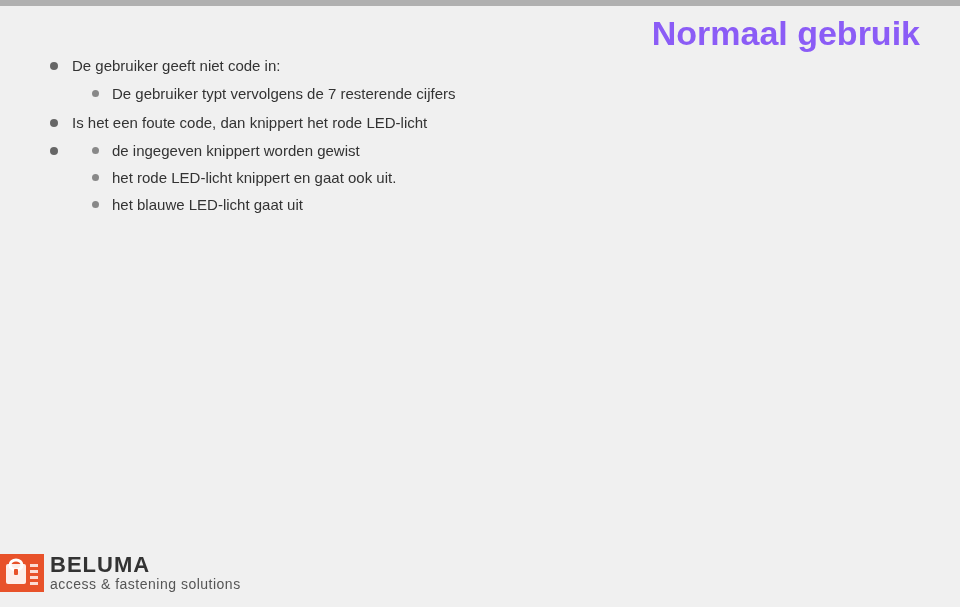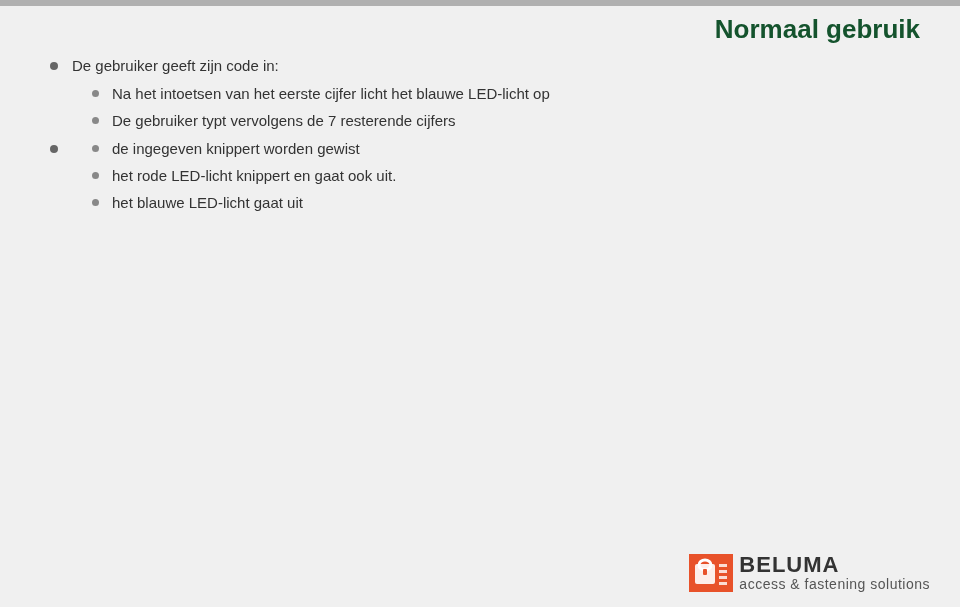--- a/index.html
+++ b/index.html
@@ -27,22 +27,22 @@
       position: absolute;
       top: 0;
       left: 0;
     }
 
     
     .page-title {
       position: absolute;
       top: 14px;
       right: 40px;
-      color: #14532d;
-      font-size: 26px;
+      color: #8b5cf6;
+      font-size: 34px;
       font-weight: bold;
     }
 
     
     .content {
       position: absolute;
       top: 55px;
       left: 50px;
       right: 50px;
       bottom: 60px;
@@ -101,21 +101,20 @@
 
     
     .footer {
       position: absolute;
       bottom: 0;
       left: 0;
       right: 0;
       height: 68px;
       display: flex;
       align-items: center;
-      justify-content: flex-end;
       padding-right: 30px;
       background: #f0f0f0;
     }
 
     
     .logo-area {
       display: flex;
       align-items: center;
       gap: 10px;
     }
@@ -153,32 +152,32 @@
 <body>
 
 <div class="top-bar"></div>
 
 <h1 class="page-title">Normaal gebruik</h1>
 
 <div class="content">
   <ul class="bullet-list">
 
     <li>
-      <span>De gebruiker geeft zijn code in:</span>
+      <span>De gebruiker geeft niet code in:</span>
       <ul class="sub-list">
-        <li>
-          <span>Na het intoetsen van het eerste cijfer licht het blauwe LED-licht op</span>
-        </li>
         <li>
           <span>De gebruiker typt vervolgens de 7 resterende cijfers</span>
         </li>
       </ul>
     </li>
 
 
+    <li>
+      <span>Is het een foute code, dan knippert het rode LED-licht</span>
+    </li>
 
 
     <li>
       <ul class="sub-list">
         <li>
           <span>de ingegeven knippert worden gewist</span>
         </li>
         <li>
           <span>het rode LED-licht knippert en gaat ook uit.</span>
         </li>

